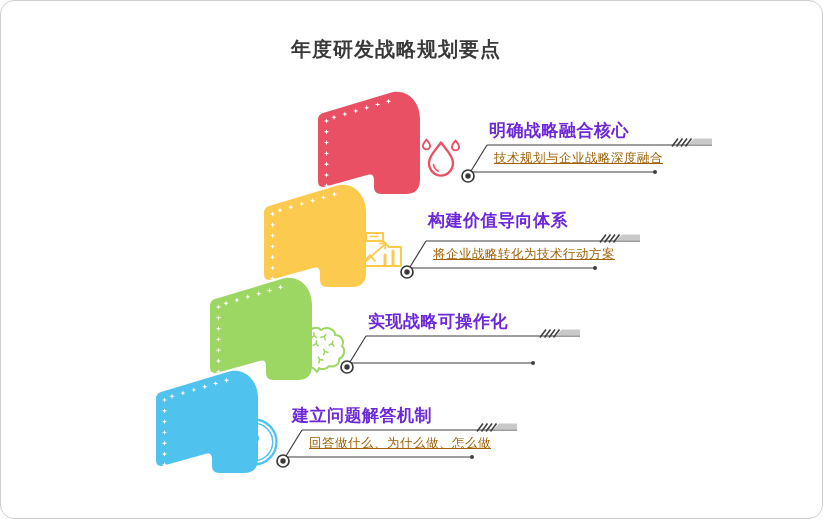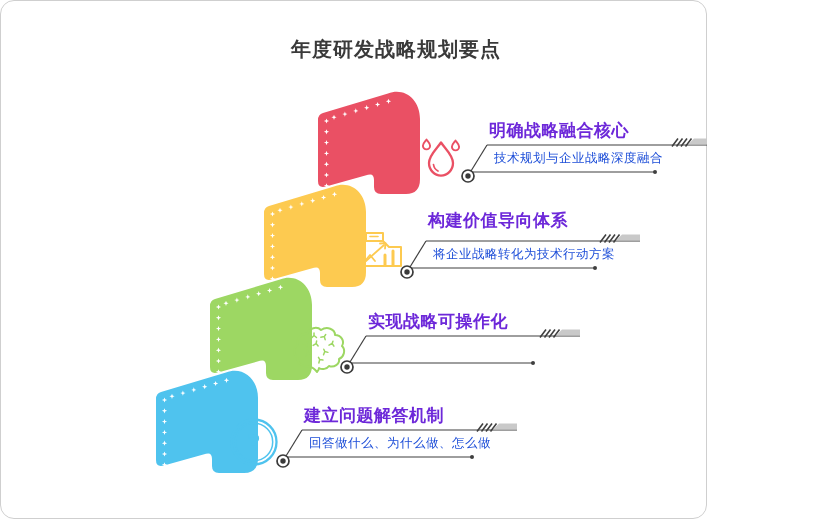--- a/index.html
+++ b/index.html
@@ -1,42 +1,42 @@
 <!DOCTYPE html>
 <html><head>
 <meta charset="utf-8">
 <style>
   html,body{margin:0;padding:0;background:#ffffff;}
   .stage{
-    position:relative;width:707px;height:519px;overflow:hidden;
+    position:relative;width:823px;height:519px;overflow:hidden;
     font-family:"Liberation Sans","DejaVu Sans",sans-serif;
     background:#ffffff;
   }
   .card-border{
     position:absolute;inset:0;border:1px solid #cfcfcf;border-radius:14px;
     box-sizing:border-box;pointer-events:none;
   }
   .page-title{
     position:absolute;left:0;top:36px;width:792px;text-align:center;
     font-size:20px;font-weight:bold;letter-spacing:1px;color:#3a3a3a;
     white-space:nowrap;
   }
   .scene{position:absolute;left:0;top:0;}
   .item-title{
     position:absolute;font-size:17px;font-weight:bold;letter-spacing:0.5px;
     color:#6d28d9;white-space:nowrap;line-height:18px;
   }
   .item-desc{
-    position:absolute;font-size:12.5px;color:#1d4ed8;letter-spacing:0.5px;
-    white-space:nowrap;line-height:14px;
+    position:absolute;font-size:12.5px;color:#a16207;letter-spacing:0.5px;
+    white-space:nowrap;line-height:14px;text-decoration:underline;
   }
   .t1{left:489px;top:122px;} .d1{left:494px;top:151px;}
   .t2{left:428px;top:212px;text-align:center;} .d2{left:433px;top:247px;}
   .t3{left:368px;top:313px;} .d3{left:373px;top:342px;}
-  .t4{left:304px;top:407px;} .d4{left:309px;top:436px;}
+  .t4{left:292px;top:407px;} .d4{left:309px;top:436px;}
 </style>
 </head>
 <body>
 
 <div class="stage">
   <div class="card-border"></div>
 
   <div class="page-title">年度研发战略规划要点</div>
 
   <svg id="scene" class="scene" width="823" height="519" viewBox="0 0 823 519">

